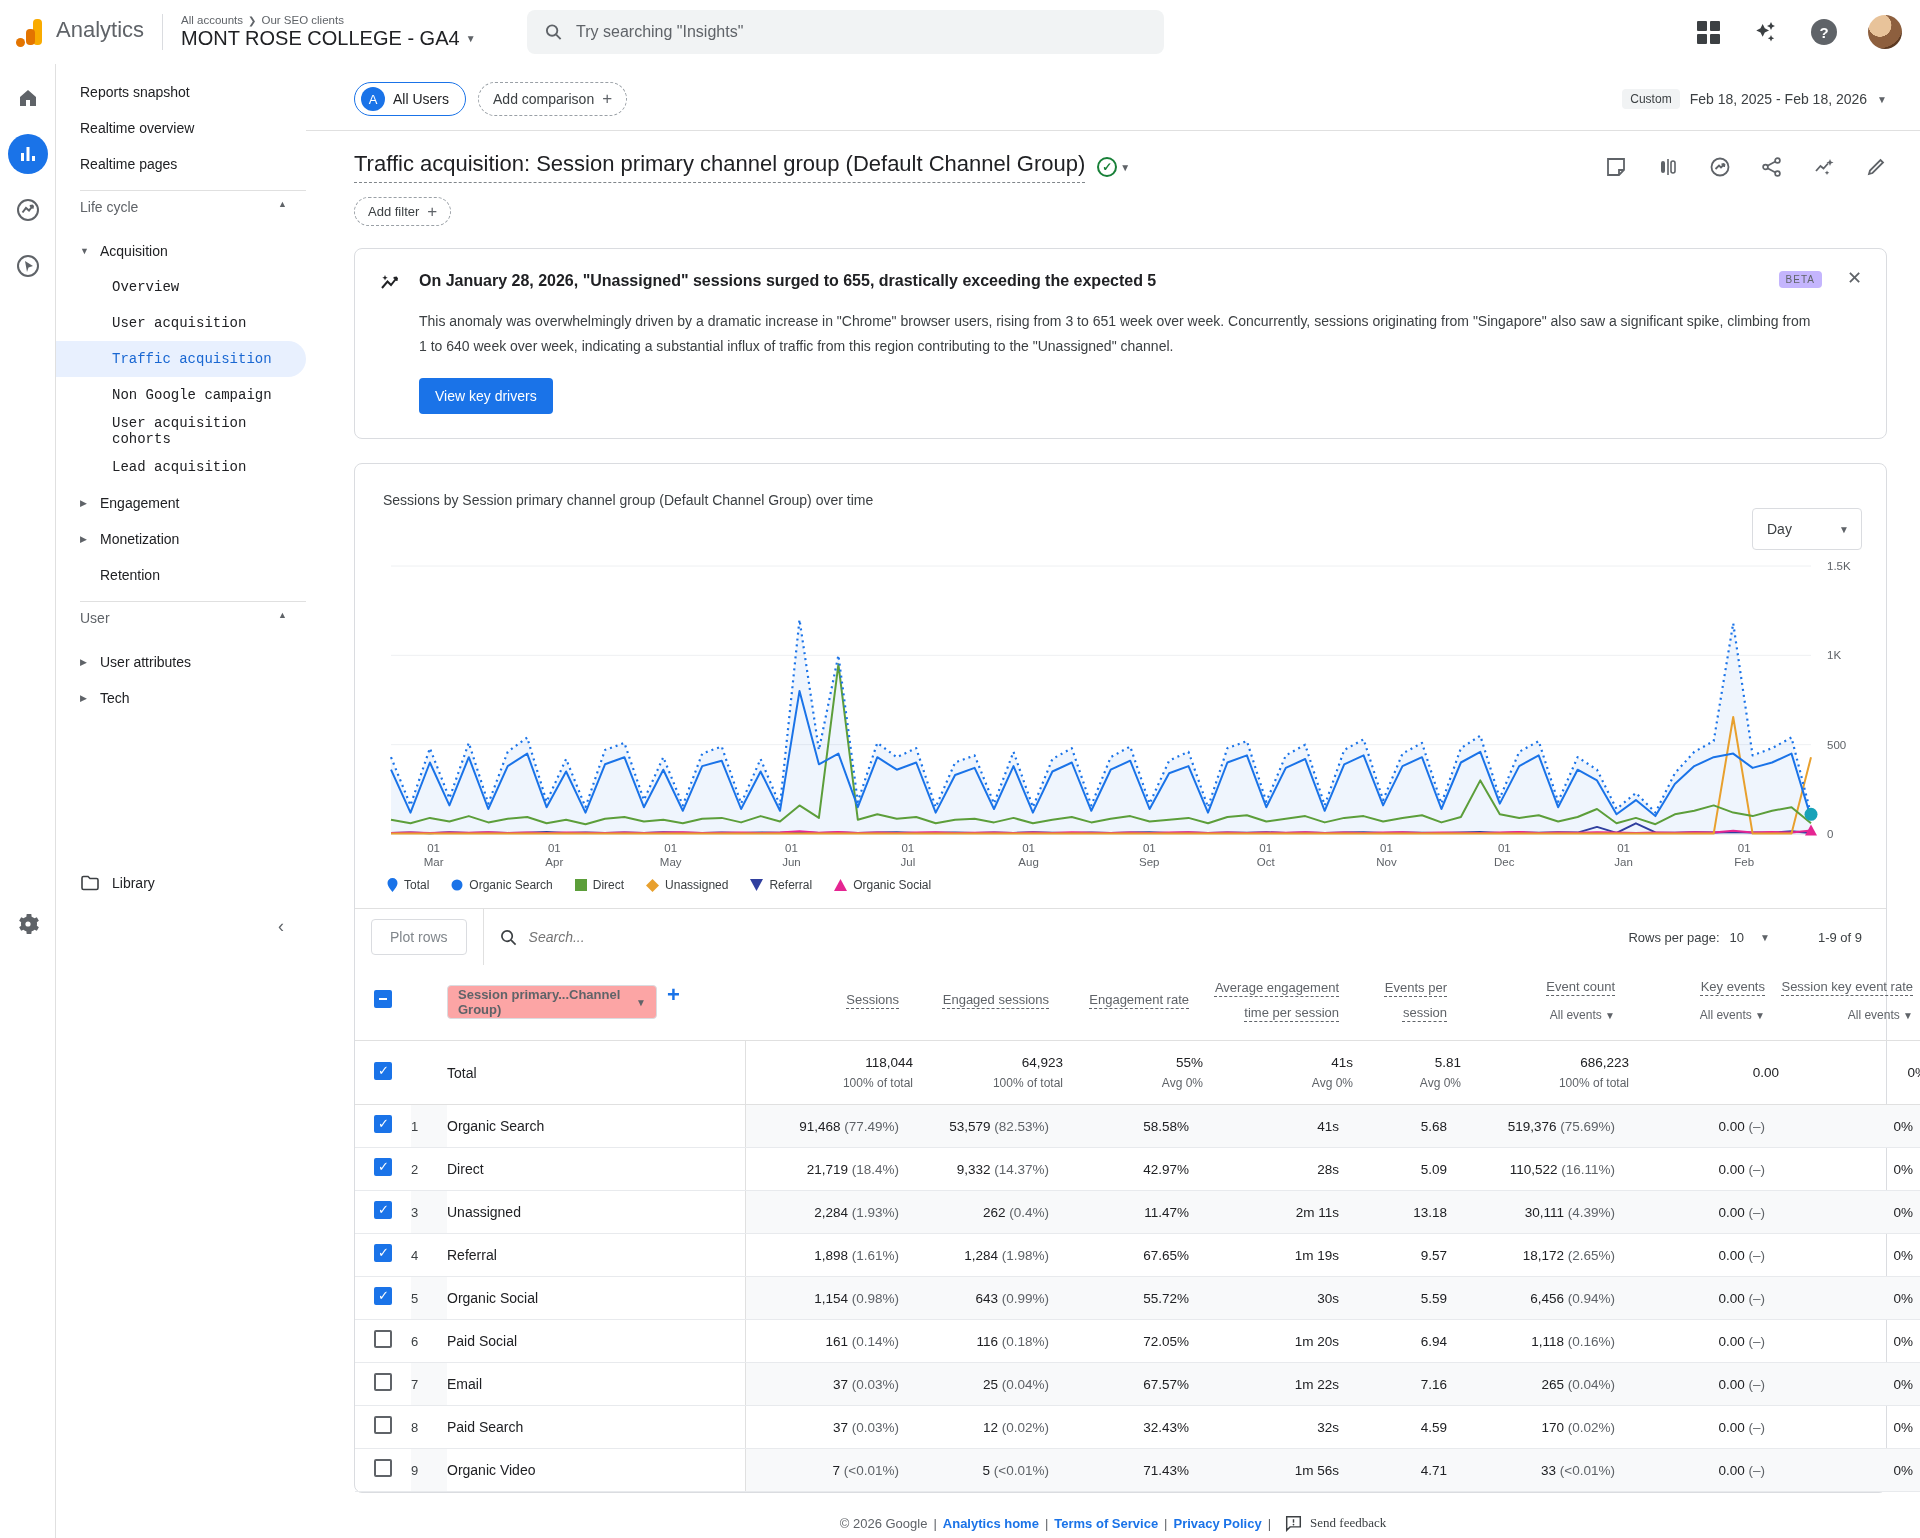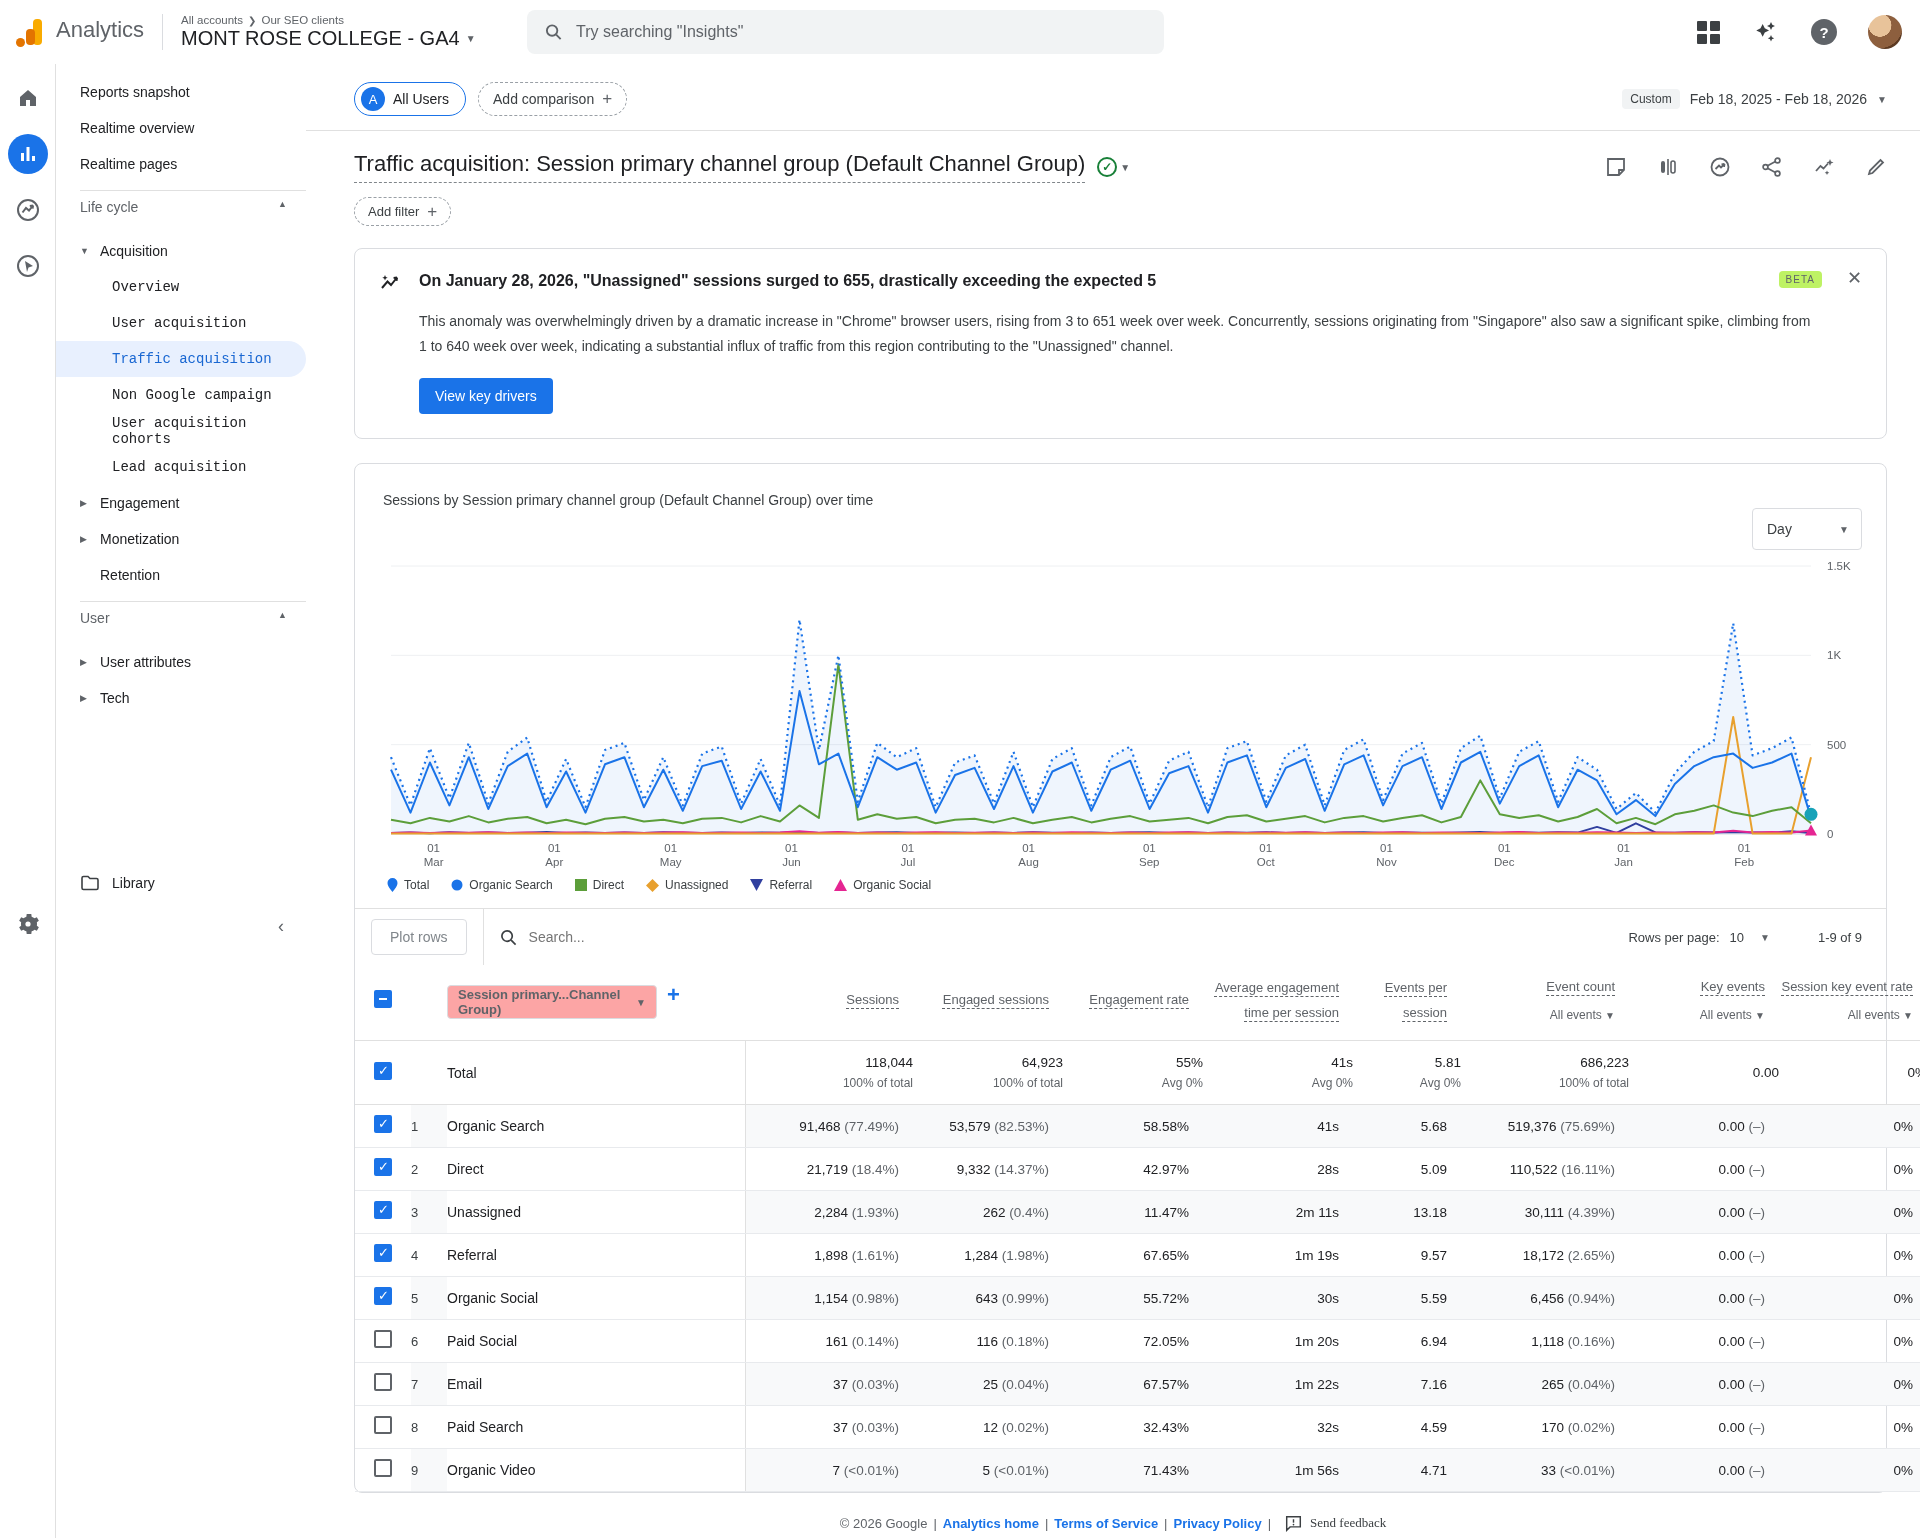--- a/index.html
+++ b/index.html
@@ -64,42 +64,42 @@
   .title-badge { display:flex; align-items:center; gap:3px; margin-left:12px; cursor:pointer; }
   .check-circle { width:20px; height:20px; border-radius:50%; border:2px solid #188038; color:#188038; font-size:12px; display:flex; align-items:center; justify-content:center; font-weight:bold; }
   .title-icons { margin-left:auto; display:flex; gap:30px; }
   .addfilter-row { padding:14px 0 0 48px; }
   .chip-addfilter { display:inline-flex; align-items:center; gap:8px; border:1px dashed #9aa0a6; border-radius:15px; height:29px; padding:0 13px; color:#3c4043; font-size:13px; cursor:pointer; }
 
   
   .insight-card { margin:22px 33px 0 48px; border:1px solid #dadce0; border-radius:8px; padding:22px 24px 24px; position:relative; }
   .insight-head { display:flex; align-items:flex-start; gap:16px; }
   .insight-title { font-size:16px; font-weight:700; color:#202124; padding-top:1px; }
-  .beta-badge { position:absolute; right:64px; top:22px; background:#bef264; color:#5f6368; font-size:10px; letter-spacing:1px; padding:3px 7px; border-radius:4px; }
+  .beta-badge { position:absolute; right:64px; top:22px; background:#c4b5fd; color:#5f6368; font-size:10px; letter-spacing:1px; padding:3px 7px; border-radius:4px; }
   .insight-close { position:absolute; right:24px; top:18px; font-size:18px; color:#5f6368; cursor:pointer; }
   .insight-body { margin:14px 0 0 40px; font-size:14px; color:#3c4043; line-height:1.75; max-width:1400px; }
   .insight-btn { margin:20px 0 0 40px; background:#1a73e8; color:#fff; border:0; border-radius:4px; font-size:14px; font-family:inherit; padding:10px 16px; cursor:pointer; }
 
   
   .report-card { margin:24px 33px 0 48px; border:1px solid #dadce0; border-radius:8px; padding-top:20px; }
   .chart-head { display:flex; align-items:flex-start; padding:0 24px 0 28px;flex-direction:column; }
   .chart-title { font-size:14px; color:#3c4043; padding-top:8px; }
   .day-select { margin-left:auto; border:1px solid #dadce0; border-radius:4px; width:110px; height:42px; display:flex; align-items:center; justify-content:space-between; padding:0 12px 0 14px; font-size:14px; color:#3c4043; cursor:pointer; }
   .chart-area { padding:0 6px 0 28px; }
   .ytick { font-size:11.5px; fill:#5f6368; }
   .xtick { font-size:11.5px; fill:#5f6368; text-anchor:middle; }
   .legend { display:flex; gap:22px; align-items:center; padding:2px 0 16px 32px; font-size:12px; color:#3c4043; }
   .legend .li { display:flex; gap:6px; align-items:center; }
 
   .tbl-divider { height:1px; background:#e0e0e0; }
   .tbl-controls { height:56px; display:flex; align-items:center; padding:0 24px 0 16px; }
   .plotrows-btn { border:1px solid #dadce0; border-radius:4px; background:#fff; color:#80868b; font-size:14px; font-family:inherit; padding:9px 18px; cursor:pointer; }
   .ctrl-vsep { width:1px; height:56px; background:#e0e0e0; margin:0 0 0 16px; }
   .tbl-search { display:flex; align-items:center; gap:12px; margin-left:16px; flex:1; }
-  .tbl-search input { border:0; outline:0; font-size:14px; color:#5f6368; font-family:inherit; width:300px; }
+  .tbl-search input { border:0; outline:0; font-size:14px; color:#5f6368; font-family:inherit; width:300px;font-style:italic; }
   .pager { display:flex; align-items:center; gap:10px; font-size:13px; color:#3c4043; }
   .pager .rpp-val { display:flex; align-items:center; gap:16px; margin-right:28px; cursor:pointer; }
   .pager .range { margin-left:10px; }
 
   table.data { width:100%; border-collapse:collapse; table-layout:fixed; }
   table.data td, table.data th { vertical-align:middle; }
   .hdr-row th { border-bottom:1px solid #e0e0e0; padding:10px 0 14px; vertical-align:top; }
   .metric-h { text-align:right; font-weight:normal; font-size:13px; color:#5f6368; padding-right:14px !important; line-height:1.9; }
   .metric-h .lbl { text-decoration:underline dashed 1px; text-underline-offset:4px; cursor:pointer; }
   .allev { font-size:12px; color:#5f6368; margin-top:4px; cursor:pointer; white-space:nowrap; }

